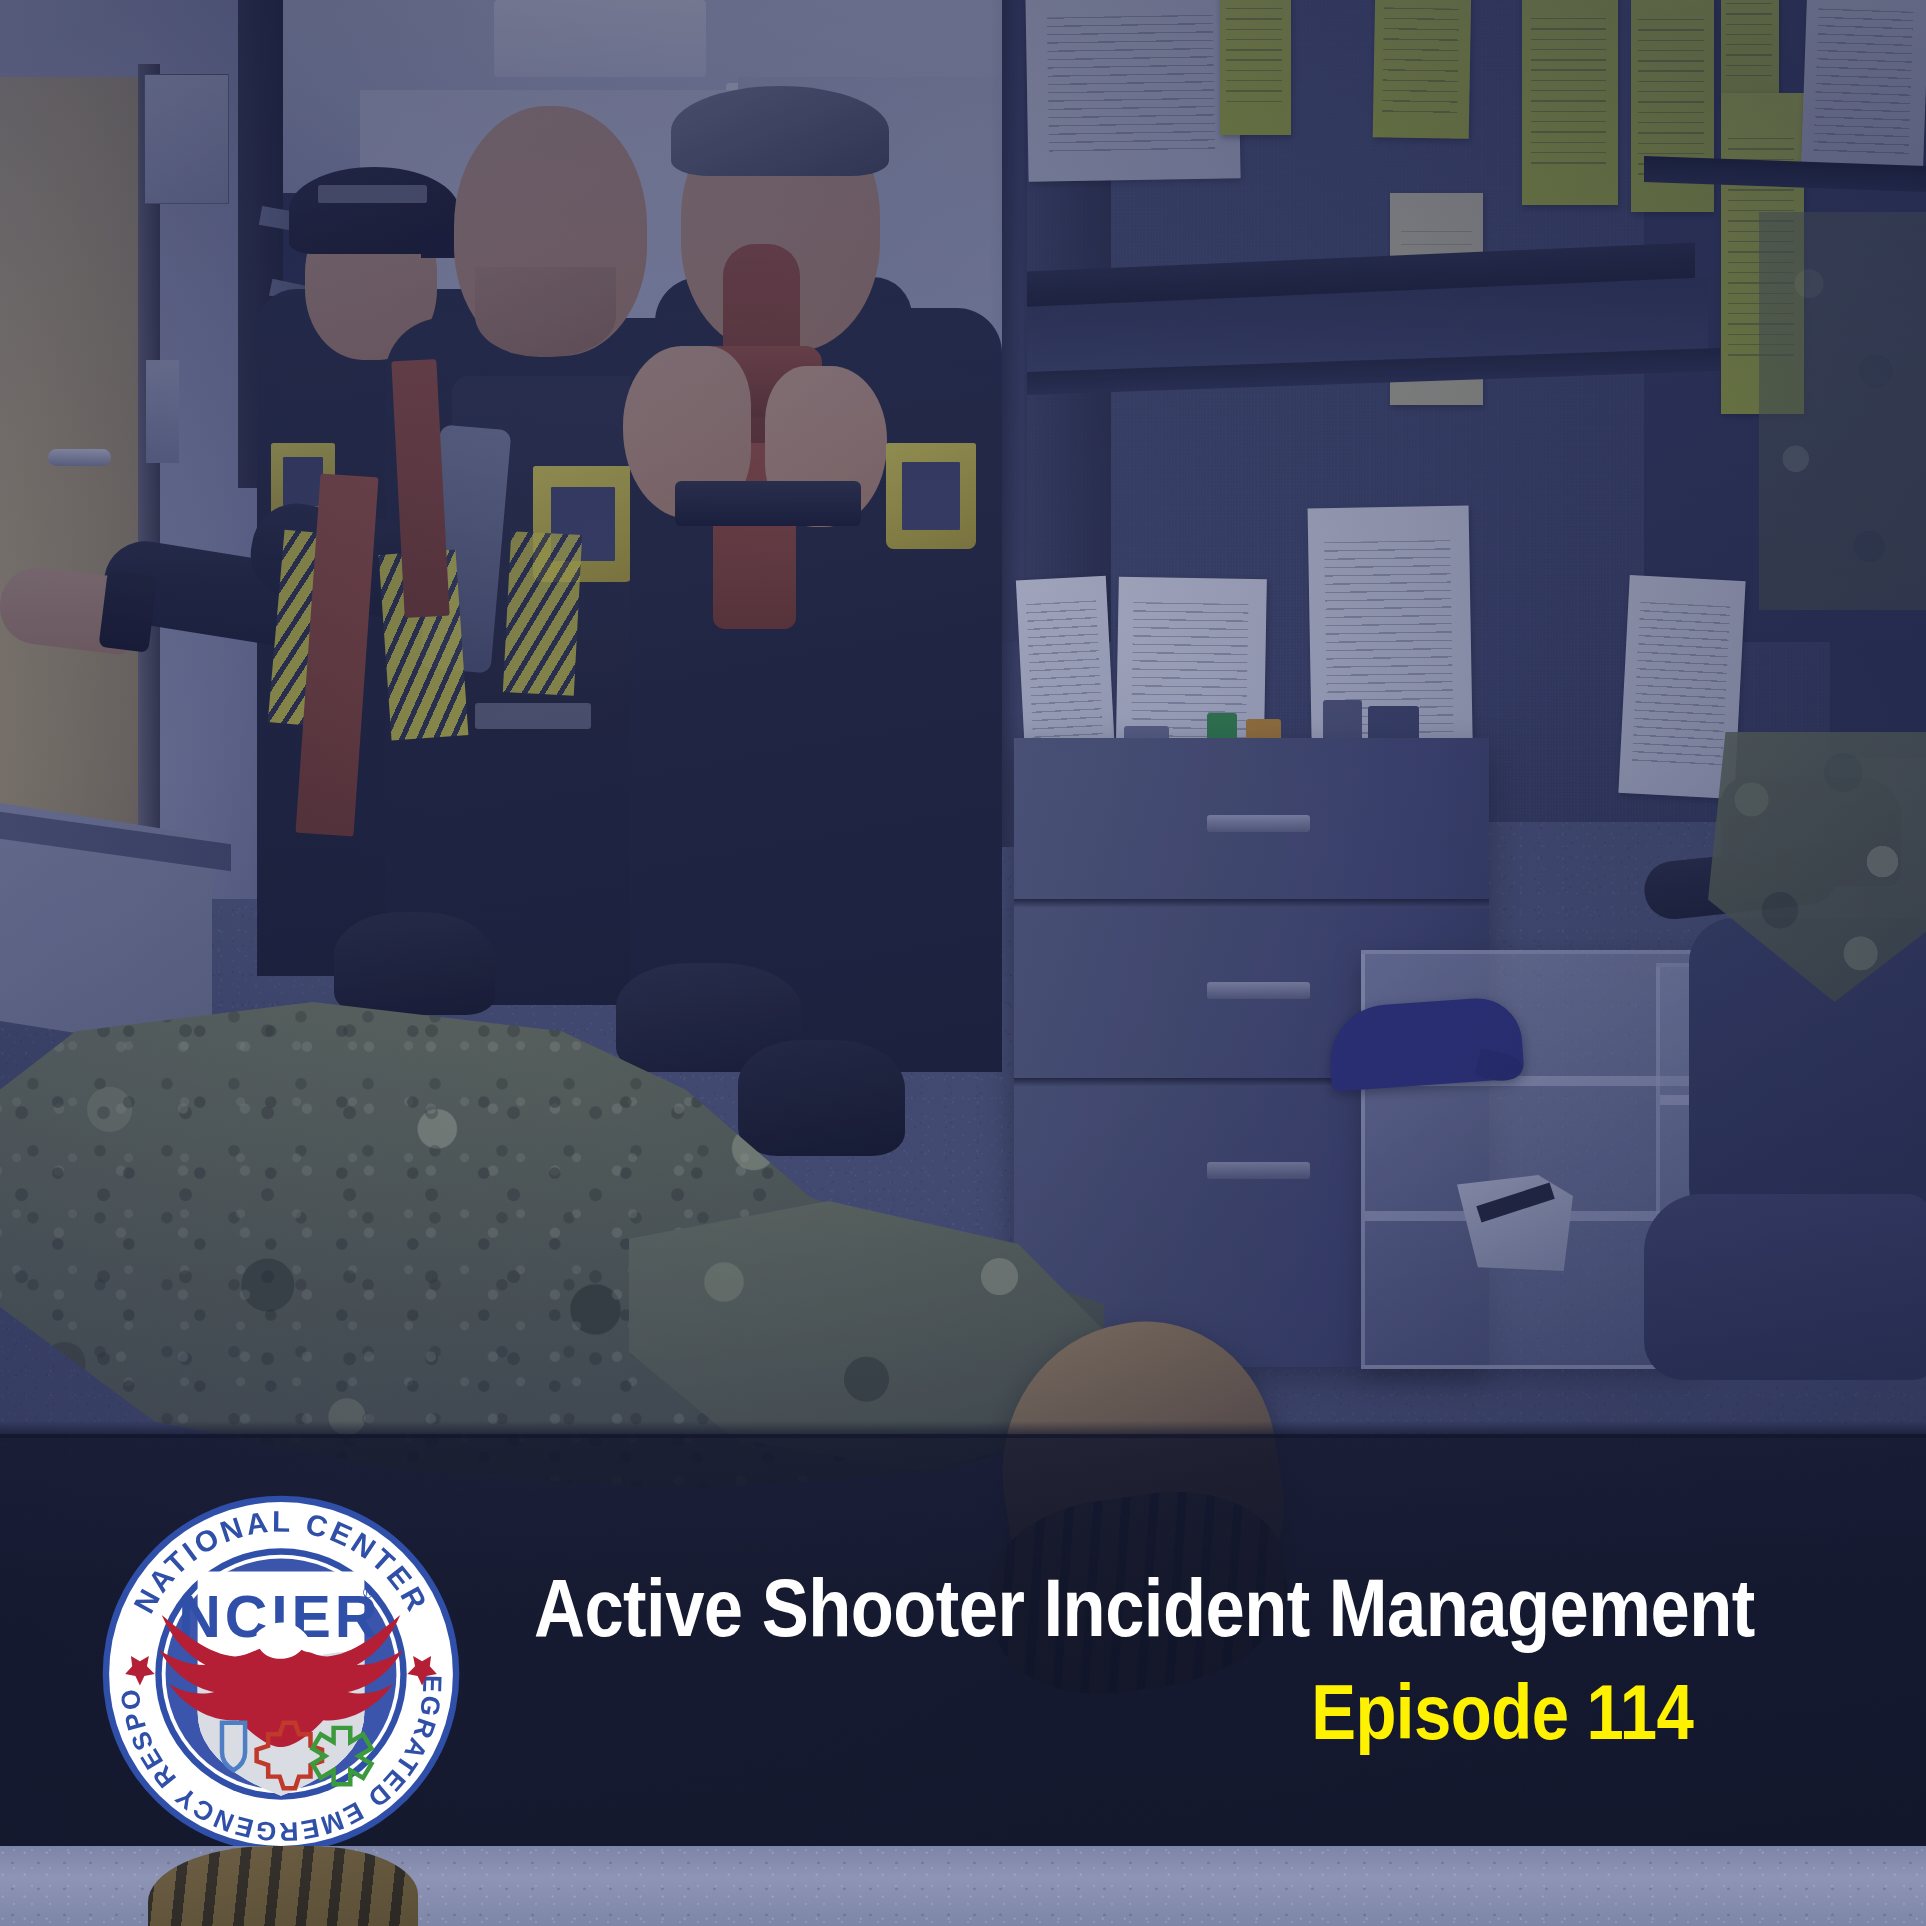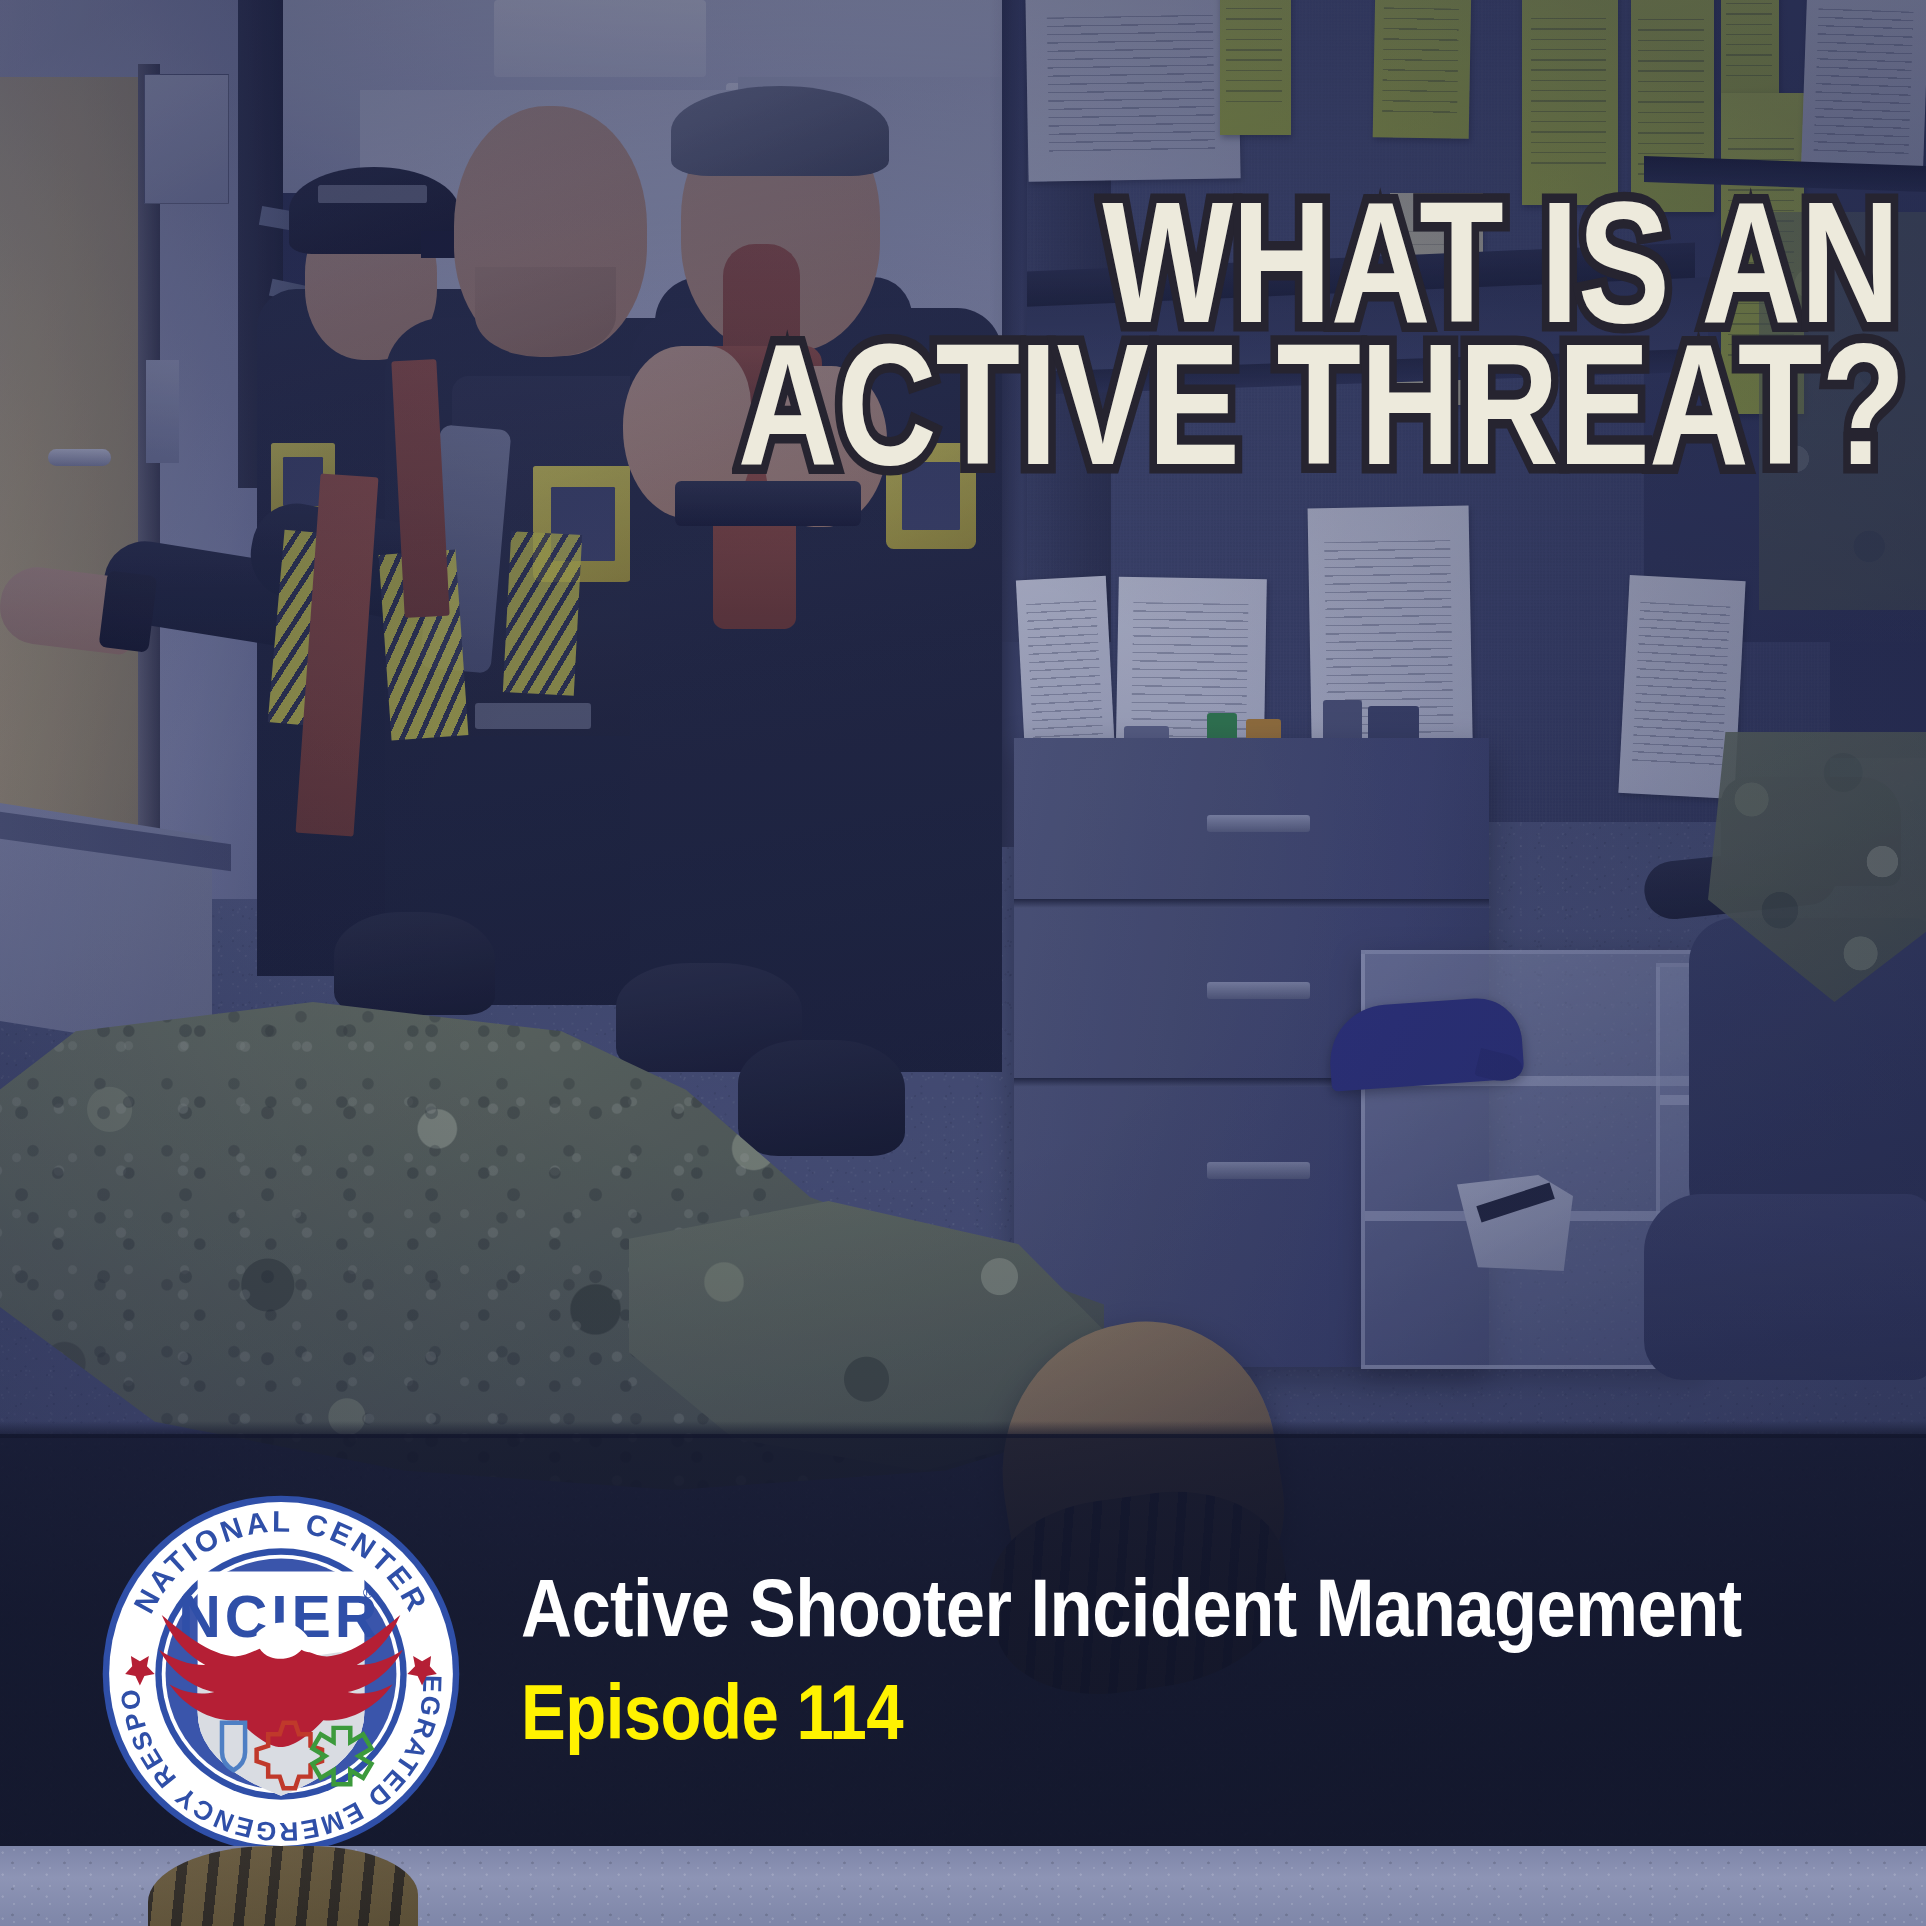--- a/index.html
+++ b/index.html
@@ -352,21 +352,21 @@
     background:linear-gradient(180deg, rgba(18,22,44,.80) 0%, rgba(16,20,40,.86) 45%, rgba(14,18,36,.82) 100%);
   }
   #band-fade-top{
     left:0;top:1421px;width:1926px;height:16.7px;
     background:linear-gradient(180deg,rgba(18,22,44,0),rgba(18,22,44,.78));
   }
   #logo{
     left:95px;top:1488px;width:372px;height:372px;
   }
   #footer-text{
-    left:521px;top:1567px;width:1348px;height:257px;
+    left:534px;top:1567px;width:1348px;height:257px;text-align:right;
   }
   #show-title{
     font-family:"Liberation Sans Narrow","Liberation Sans","DejaVu Sans Condensed",sans-serif;
     font-weight:bold;font-size:82px;color:#ffffff;
     transform:scaleX(.86);transform-origin:left center;
     white-space:nowrap;letter-spacing:-0.6px;line-height:1;
   }
   #episode{
     margin-top:24.4px;
     font-family:"Liberation Sans Narrow","Liberation Sans","DejaVu Sans Condensed",sans-serif;
@@ -539,24 +539,20 @@
 
     <div class="layer victim"></div>
     <div class="layer victim-leg"></div>
     <div class="layer boot"></div>
     <div class="layer boot-sole"></div>
 
     <div class="layer grade"></div>
     <div class="layer grade2"></div>
   </div>
 
-  <div class="layer" id="title-block">
-    <span class="tline" id="t1">WHAT IS AN</span>
-    <span class="tline" id="t2">ACTIVE THREAT?</span>
-  </div>
 
   <div class="layer" id="band-fade-top"></div>
   <div class="layer" id="bottom-band"></div>
 
   <div class="layer" id="logo">
     <svg viewBox="0 0 580 580" width="372" height="372">
       <defs>
         <path id="arcTop" d="M 68,290 A 222,222 0 0 1 512,290" fill="none"></path>
         <path id="arcBottom" d="M 512,300 A 212,212 0 0 1 68,300" fill="none"></path>
       </defs>

